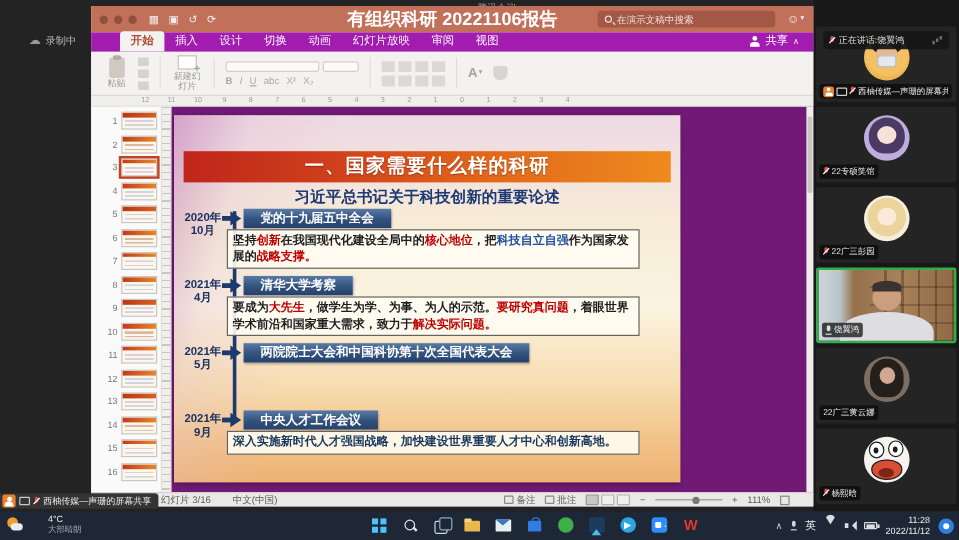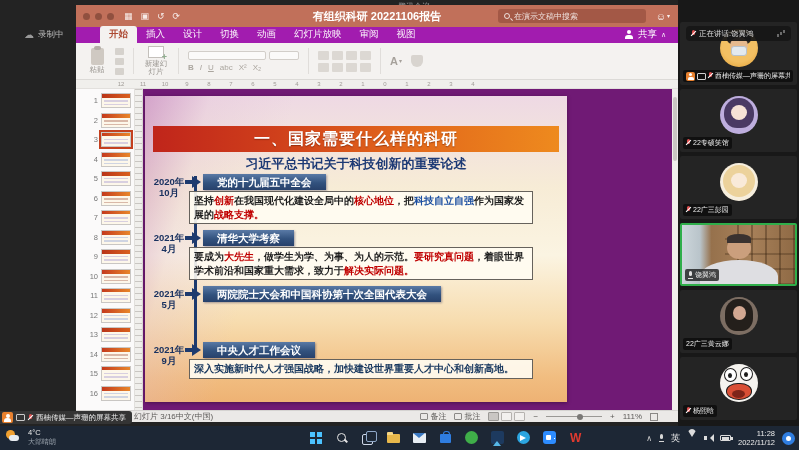--- a/index.html
+++ b/index.html
@@ -16,21 +16,21 @@
   .recording{position:absolute;left:24px;top:29px;display:flex;gap:4px;align-items:center;color:#bbb;font-size:8.5px}
   .recording .cloud{color:#999;font-size:10px;line-height:8px}
 
   
   .ppt{position:absolute;left:76px;top:5px;width:602px;height:417px;display:flex;flex-direction:column;background:#f4f2f0}
   .titlebar{height:22px;background:#c1705a;display:flex;align-items:center;padding:0 7px;position:relative;flex:none}
   .lights{display:flex;gap:5px}
   .lights span{width:7px;height:7px;border-radius:50%;background:rgba(55,20,14,.35)}
   #qat{display:flex;gap:8px;margin-left:10px}
   .qat-btn{color:rgba(255,255,255,.85);font-size:9px;line-height:9px}
-  .ppt-title{position:absolute;left:0;right:0;text-align:center;color:#fff;font-size:11px;font-weight:bold;pointer-events:none}
+  .ppt-title{position:absolute;left:0;right:0;text-align:center;color:#fff;font-size:15px;font-weight:bold;pointer-events:none}
   .searchbox{position:absolute;right:32px;top:4px;width:148px;height:14px;border-radius:3px;background:rgba(85,28,18,.28);
     display:flex;align-items:center;gap:4px;padding:0 6px;color:rgba(255,255,255,.82);font-size:8px}
   .mag{width:6px;height:6px;border:1.2px solid rgba(255,255,255,.8);border-radius:50%;position:relative;flex:none}
   .mag::after{content:"";position:absolute;left:5px;top:5px;width:3px;height:1.2px;background:rgba(255,255,255,.8);transform:rotate(45deg)}
   .smiley{position:absolute;right:8px;top:5px;color:rgba(255,255,255,.9);font-size:10px;line-height:12px}
   .smiley::after{content:"▾";font-size:6px;margin-left:1px;vertical-align:2px}
 
   .tabrow{height:16px;background:#a21caf;display:flex;align-items:flex-end;padding-left:24px;flex:none;position:relative}
   .tab{padding:2px 9px 2px;font-size:9.5px;color:rgba(255,255,255,.96)}
   .tab.active{background:#f4f2f0;color:#ad4a33;font-weight:bold;border-radius:3px 3px 0 0}
@@ -105,21 +105,21 @@
     color:#fff;font-size:10.5px;font-weight:bold;white-space:nowrap;box-shadow:1px 1px 2px rgba(40,40,80,.4)}
   .tl-body{position:absolute;left:44px;top:17px;width:344px;padding:2px 4px;
     background:rgba(255,252,242,.9);border:1px solid #66625c;
     font-size:10px;font-weight:bold;line-height:1.35}
   .c-k{color:#1d1d1d}.c-r{color:#c00000}.c-b{color:#1d4fa1}.c-n{color:#17375e}
 
   
   .statusbar{height:12px;background:#ebe9e7;border-top:1px solid #d5d3d1;display:flex;align-items:center;flex:none;
     font-size:8px;color:#5c5a58;position:relative}
   .st-counter{margin-left:58px}
-  .st-lang{}
+  .st-lang{margin-left:18px}
   .st-right{position:absolute;right:20px;display:flex;align-items:center;gap:8px}
   .st-ic{width:8px;height:7px;border:1px solid #8a8886;border-radius:1px;display:inline-block;vertical-align:-1px;margin-right:2px}
   .viewbtns{display:flex;gap:2px}
   .viewbtns span{width:11px;height:9px;border-radius:1px}
   .viewbtns .vb1{background:#c9c6c3;border:1px solid #9a9895}
   .viewbtns .vb2,.viewbtns .vb3{border:1px solid #b5b2af;background:#f2f0ee}
   .zslider{width:56px;height:1px;background:#9a9895;position:relative}
   .zslider::before{content:"";position:absolute;left:55%;top:-2.5px;width:6px;height:6px;border-radius:50%;background:#7a7876}
   .fitbox{width:8px;height:8px;border:1px solid #8a8886}
 
@@ -185,21 +185,21 @@
   .scene{position:absolute;inset:0;background:linear-gradient(90deg,#cdd6db 0,#b9c4ca 16%,#96714c 26%,#a8815a 60%,#8f6a45 100%)}
   .scene::before{content:"";position:absolute;right:0;top:0;bottom:0;width:62%;
     background:repeating-linear-gradient(90deg,transparent 0 12px,rgba(40,22,6,.32) 12px 14px),
                repeating-linear-gradient(180deg,transparent 0 13px,rgba(40,22,6,.25) 13px 15px)}
   .v-head{position:absolute;left:50%;top:12px;transform:translateX(-50%);width:24px;height:22px;border-radius:50%;background:#cb9f7d;z-index:2}
   .v-hair{position:absolute;left:50%;top:9px;transform:translateX(-50%);width:24px;height:9px;border-radius:50% 50% 0 0;background:#3a3230;z-index:3}
   .v-body{position:absolute;left:50%;bottom:-8px;transform:translateX(-50%);width:78px;height:32px;border-radius:50% 50% 0 0;background:#dedee2;z-index:1}
 
   
   .taskbar{position:absolute;left:0;bottom:0;width:799px;height:24px;background:#1d2735;z-index:70}
-  .weather{position:absolute;left:6px;top:3px;display:flex;align-items:flex-start;gap:8px}
+  .weather{position:absolute;left:6px;top:3px;display:flex;align-items:center;gap:20px}
   .w-ic{width:14px;height:14px;position:relative}
   .w-ic::before{content:"";position:absolute;left:0;top:1px;width:9px;height:9px;border-radius:50%;background:#f0a030}
   .w-ic::after{content:"";position:absolute;left:3px;top:6px;width:10px;height:6px;border-radius:4px;background:#e8ecf0}
   .w-txt{display:flex;flex-direction:column;line-height:1.15}
   .w-temp{font-size:7.5px;color:#ececec}
   .w-desc{font-size:7px;color:#9aa3ad}
   #tb-icons{position:absolute;left:308px;top:4px;display:flex;gap:10px}
   .tico{width:16px;height:16px;position:relative}
   .ico-start::before{content:"";position:absolute;left:2px;top:2px;width:5px;height:5px;background:#4cc2ff;
     box-shadow:7px 0 #4cc2ff,0 7px #4cc2ff,7px 7px #4cc2ff}

